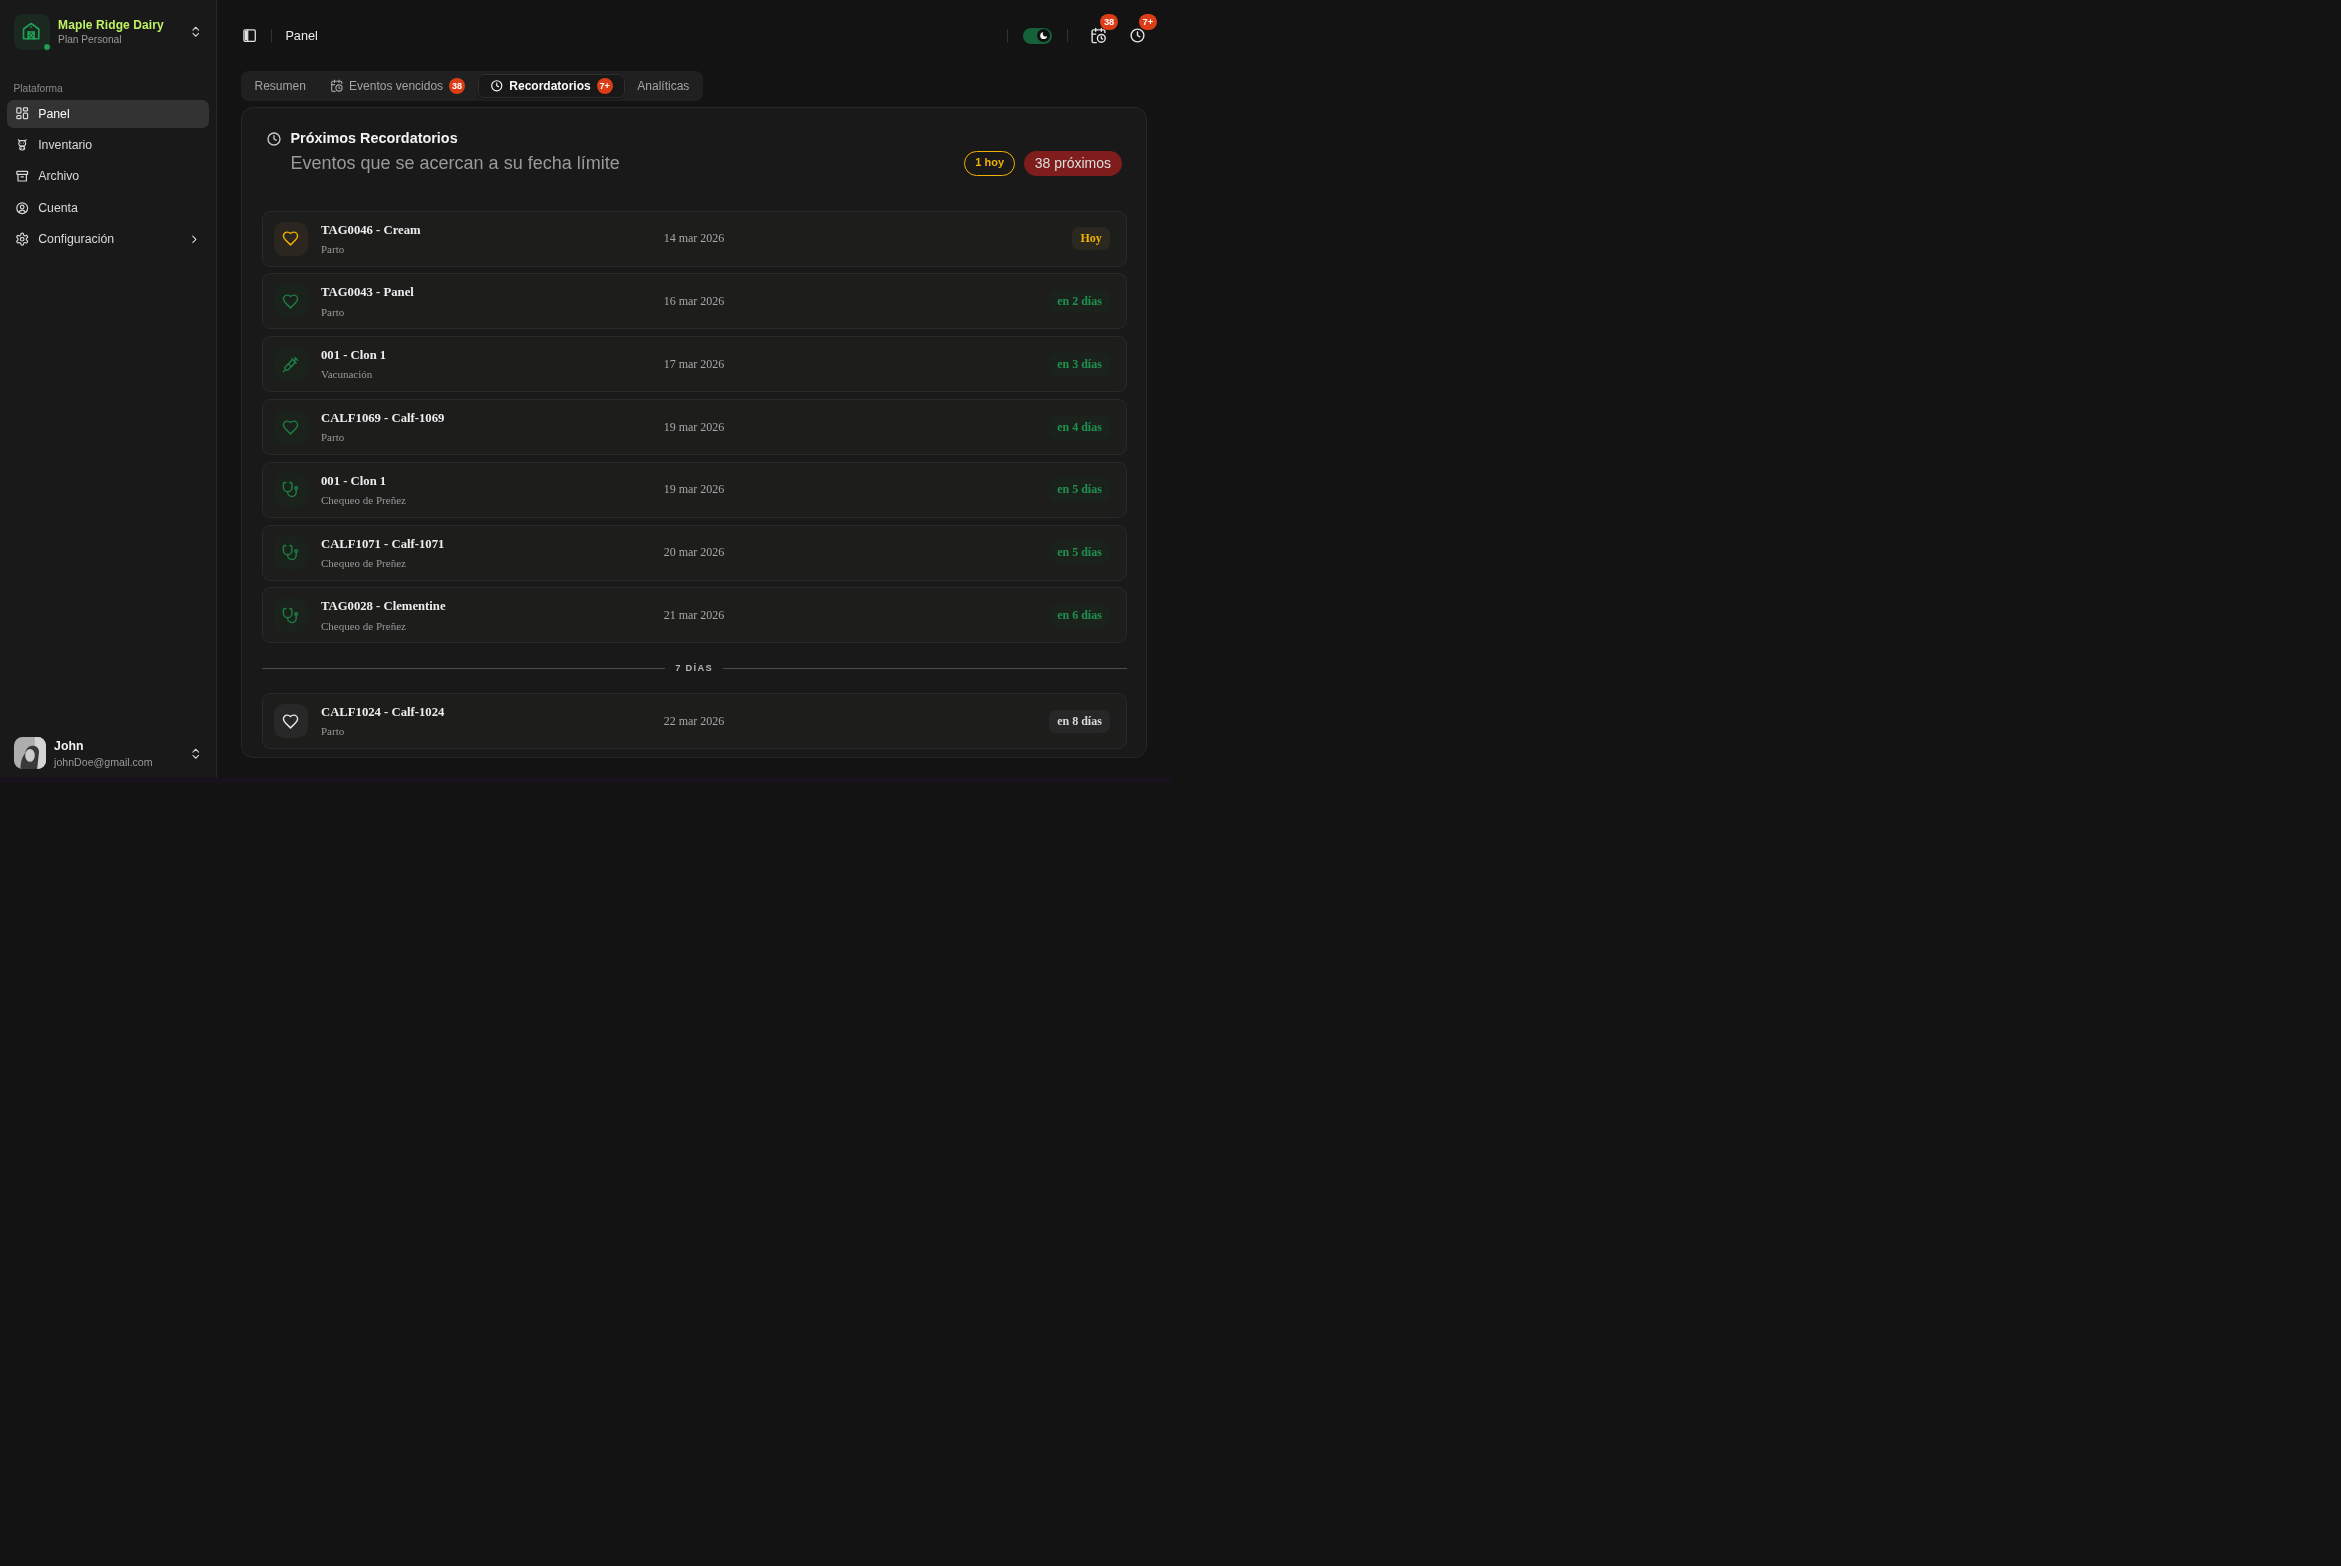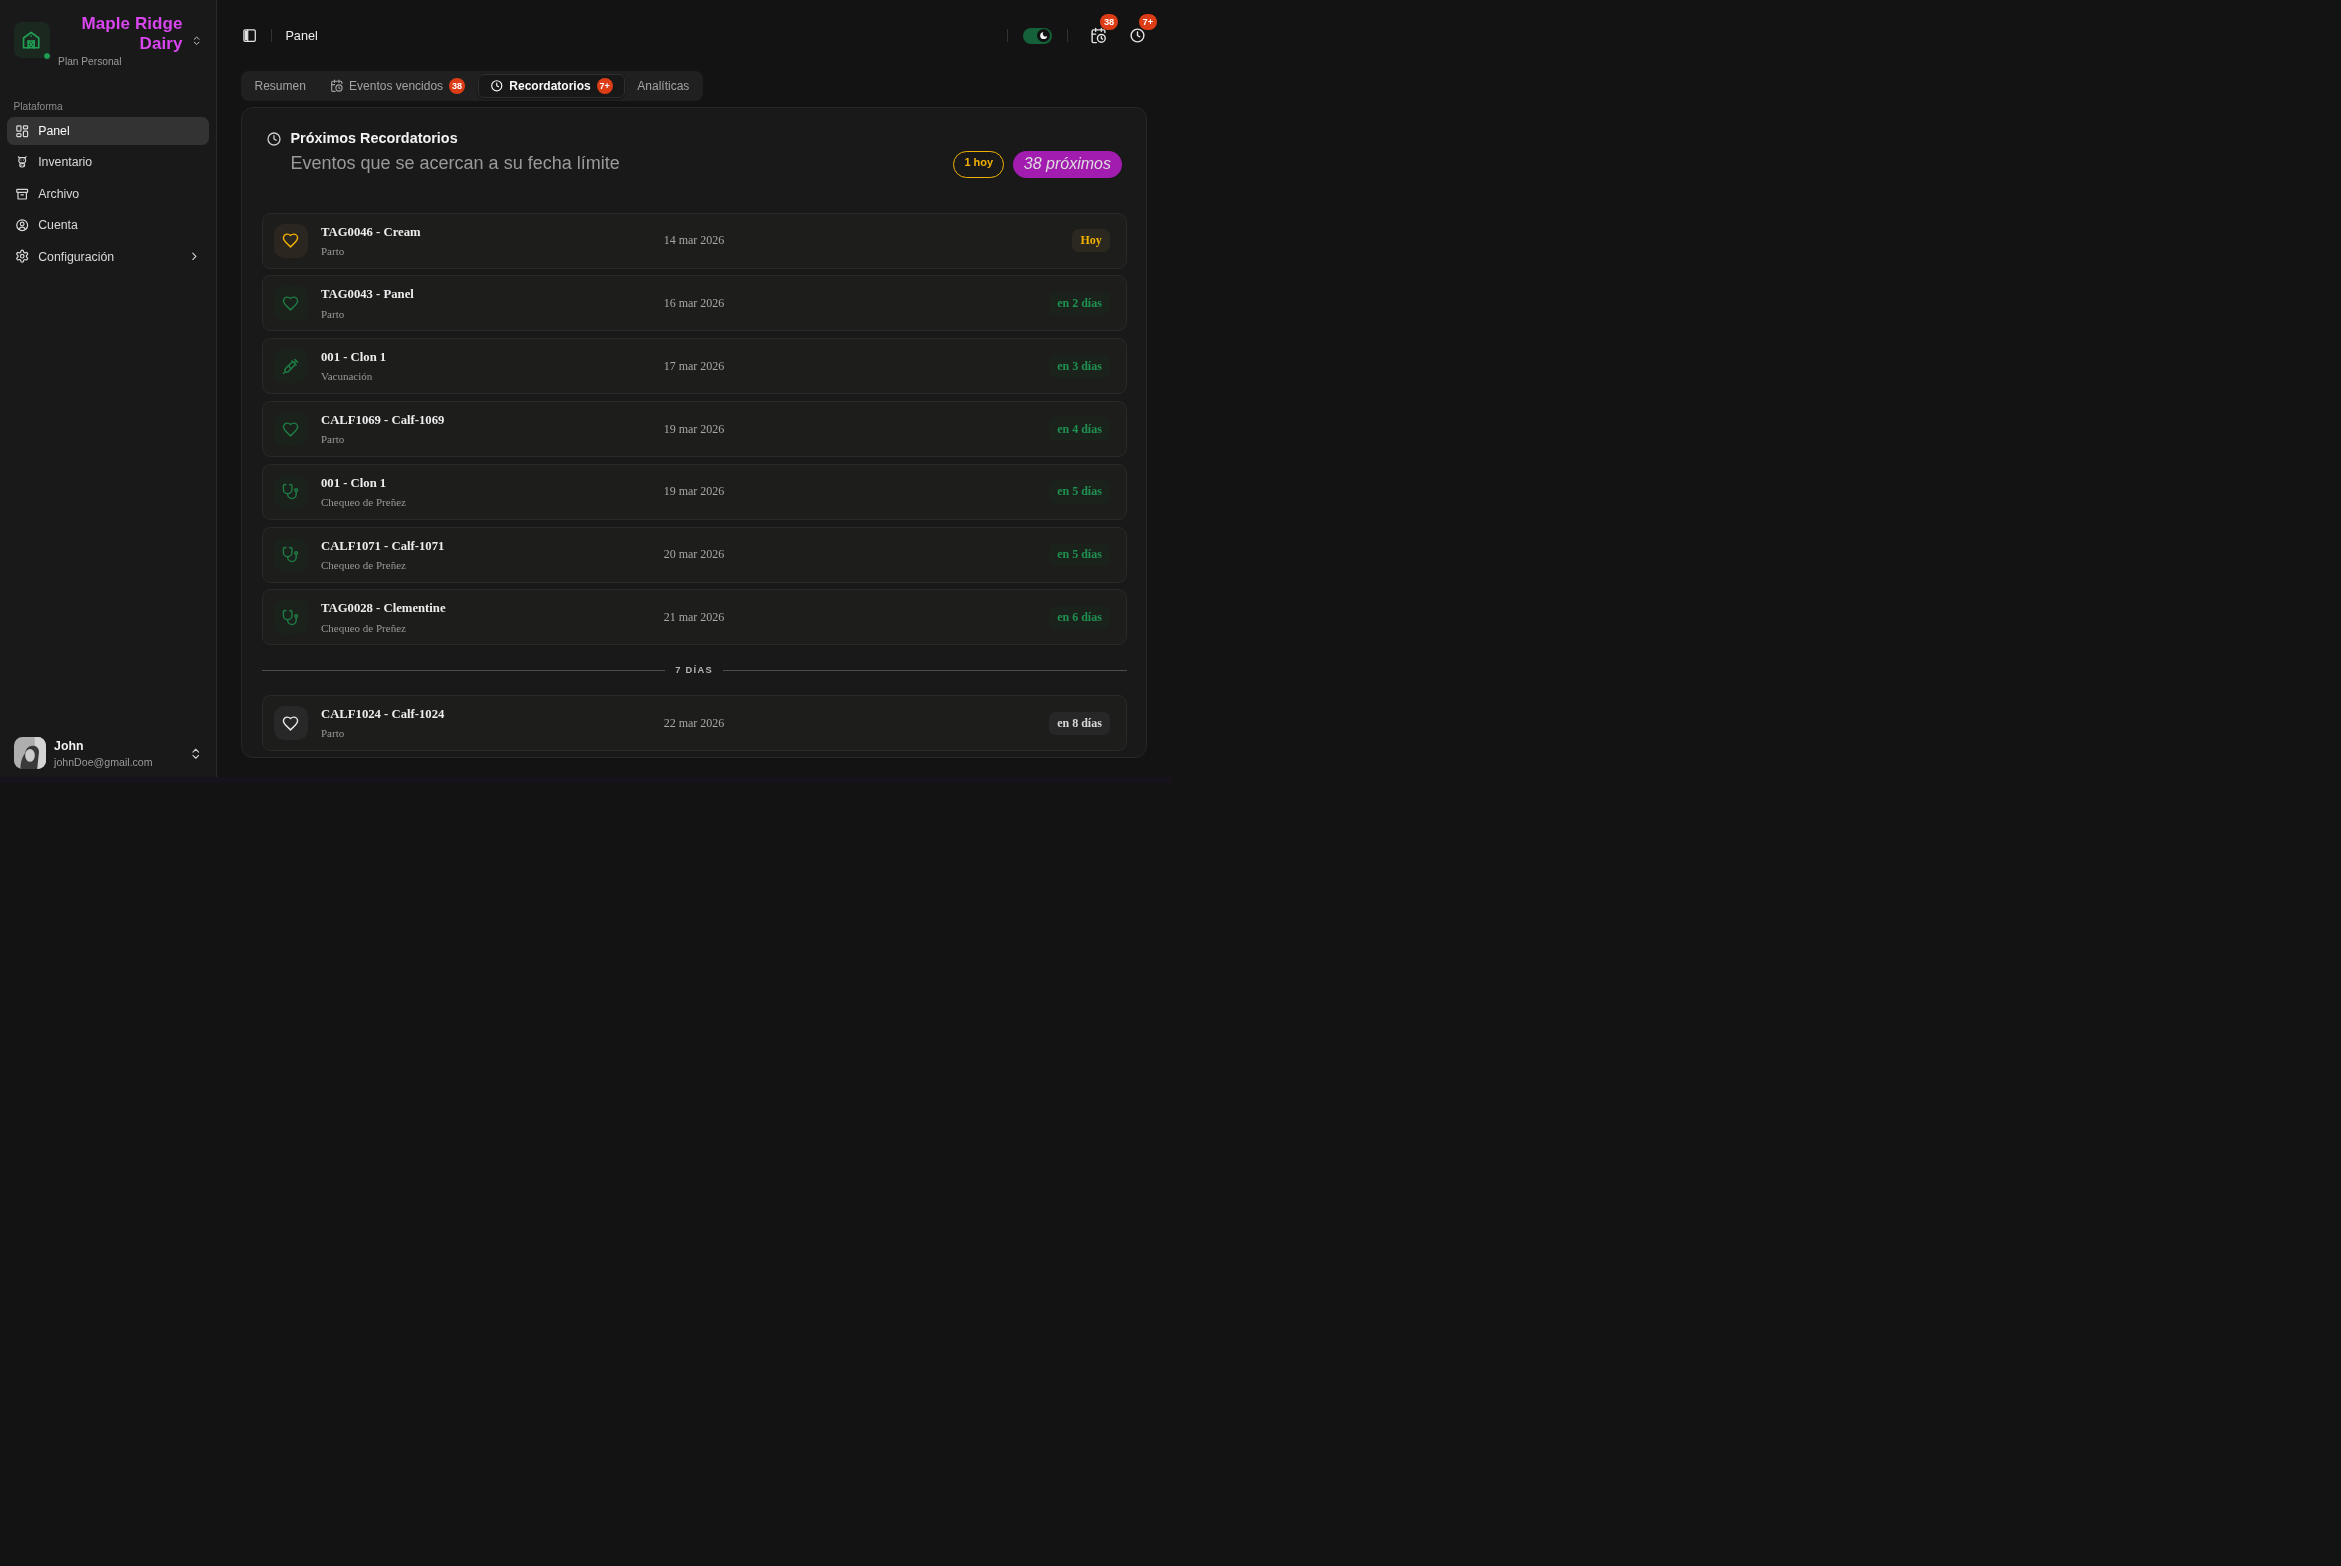--- a/index.html
+++ b/index.html
@@ -16,21 +16,21 @@
   
   .sidebar {
     position:absolute; left:0; top:0; bottom:0; width:217px;
     background:#1a191a; border-right:0.8px solid #292929;
     display:flex; flex-direction:column;
   }
   .org-btn { margin:6.8px; padding:6.8px; border-radius:8.5px; display:flex; align-items:center; gap:8.5px; cursor:pointer; }
   .org-logo { position:relative; width:36px; height:36px; border-radius:8.5px; background:rgba(31,158,84,.12); display:grid; place-items:center; color:#1f9e54; flex:0 0 auto; }
   .org-dot { position:absolute; right:-1.7px; bottom:-1.7px; width:8.5px; height:8.5px; border-radius:50%; background:#1f9e54; border:1.7px solid #1a191a; }
   .org-meta { min-width:0; }
-  .org-name { font-size:17px; font-weight:700; color:#d946ef; letter-spacing:0.1px;text-align:right; }
+  .org-name { font-size:12px; font-weight:700; color:#bef264; letter-spacing:0.1px; }
   .org-plan { font-size:10.2px; color:#9a9a9a; margin-top:2.5px; }
   .chevrons { margin-left:auto; color:#cfcfcf; }
   .section-label { margin-top:20.3px; padding:0 13.5px 5.1px; font-size:10.2px; color:#8a8a8a; }
   .nav { padding:0 6.8px; display:flex; flex-direction:column; gap:3.4px; }
   .nav-item { height:28px; border-radius:6.8px; display:flex; align-items:center; gap:8.5px; padding:0 8.5px; color:#d8d8d8; font-size:12.3px; cursor:pointer; }
   .nav-item .ic { color:#d8d8d8; }
   .nav-item.active { background:#333333; color:#fafafa; }
   .nav-item .spacer { flex:1; }
   .sidebar-footer { margin-top:auto; padding:8.5px; }
   .user-btn { display:flex; align-items:center; gap:8.5px; padding:5.1px; border-radius:8.5px; cursor:pointer; }
@@ -60,21 +60,21 @@
 
   
   .card { margin:6.8px 24px 0 24px; height:651px; background:#191919; border:0.8px solid #272727; border-radius:12px; overflow:hidden; }
   .card-header { display:flex; align-items:flex-start; padding:22px 24px 0 24px; }
   .card-title-wrap { display:flex; gap:8.5px; }
   .card-title-icon { color:#c9c9c9; margin-top:0.8px; }
   .card-title { font-size:14.4px; font-weight:700; color:#f3f3f3; }
   .card-subtitle { font-size:18px; color:#9a9a9a; margin-top:6.8px; }
   .header-pills { margin-left:auto; display:flex; gap:8.5px; margin-top:21px; }
   .pill-today { border:1.3px solid #f0b100; color:#f0b100; border-radius:845px; padding:3.4px 10.2px; font-size:11px; font-weight:600; }
-  .pill-upcoming { background:#a21caf; color:#dedede; border-radius:845px; padding:4.2px 11px; font-size:16px;font-style:italic; }
+  .pill-upcoming { background:#7f1d1d; color:#dedede; border-radius:845px; padding:4.2px 11px; font-size:14px; }
 
   .rows { margin-top:35px; padding:0 19.5px; display:flex; flex-direction:column; gap:6.8px; }
   .row { position:relative; height:56px; background:#1d1d1c; border:0.8px solid #2a2a29; border-radius:8.5px;
     display:flex; align-items:center; padding:0 15.2px 0 11px; cursor:pointer;font-family:Liberation Serif, serif; }
   .tile { width:34px; height:34px; border-radius:10.2px; display:grid; place-items:center; margin-right:13.5px; flex:0 0 auto; }
   .tile-amber   { background:#2b2620; color:#f0b100; }
   .tile-green   { background:#1b221c; color:#1e7c45; }
   .tile-neutral { background:#282828; color:#e8e8e8; }
   .row-title { font-size:12.7px; font-weight:600; color:#ededed; }
   .row-sub { font-size:11px; color:#999999; margin-top:5.1px; }

